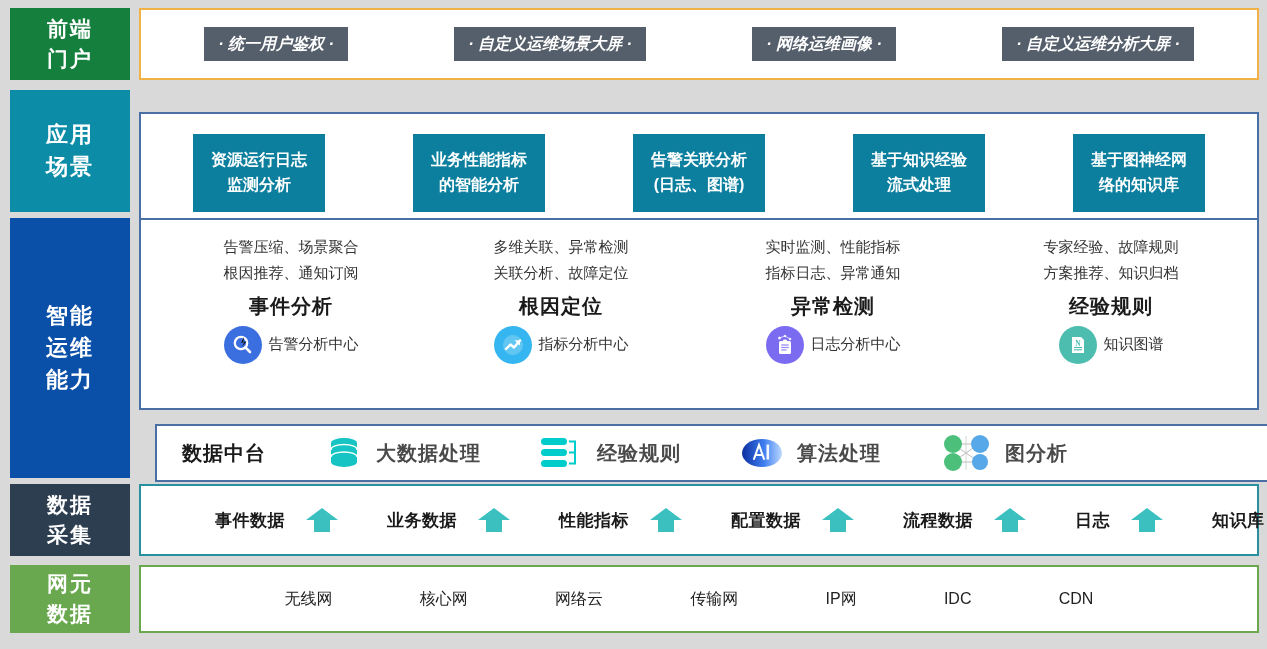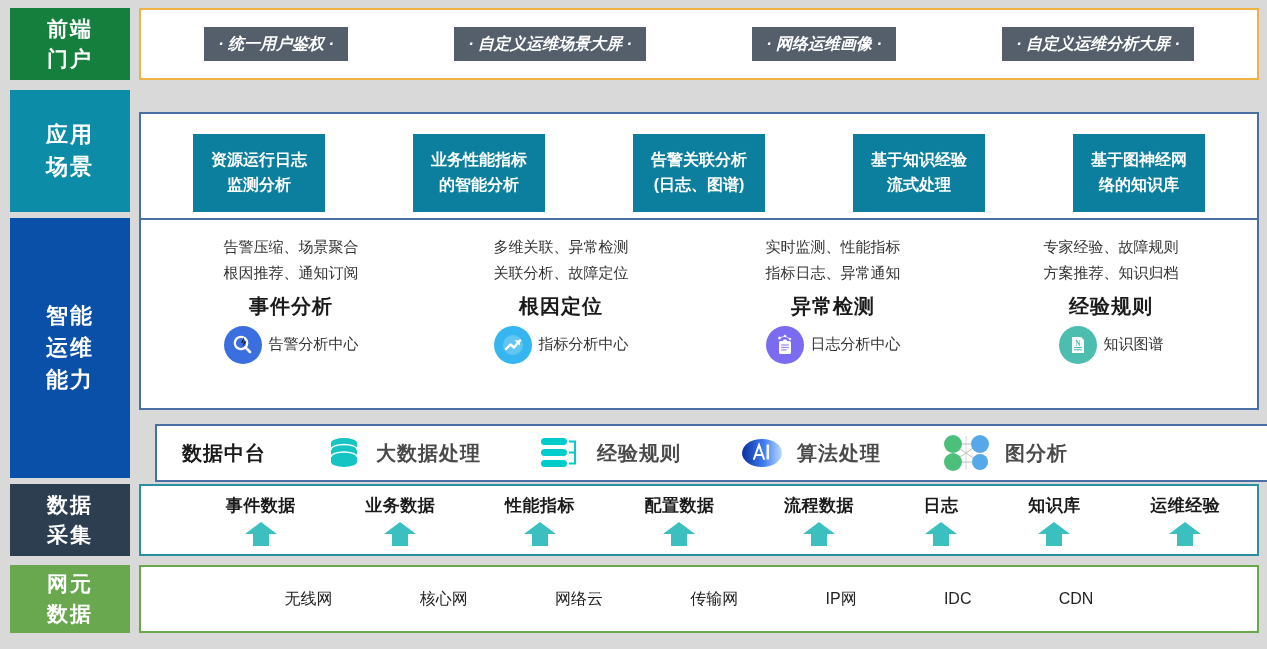--- a/index.html
+++ b/index.html
@@ -79,22 +79,22 @@
   
   #mid-panel{border:2px solid #4a6fa5;}
   .mid-inner{display:flex;align-items:center;height:100%;}
   .mid-head{font-size:20px;font-weight:bold;color:#1a1a1a;letter-spacing:1px;}
   .mid-item{display:flex;align-items:center;gap:12px;}
   .mid-item-text{font-size:20px;font-weight:bold;color:#4a4a4a;letter-spacing:1px;}
 
   
   #col-panel{border:2px solid #2a8f9e;}
   .col-cell{
-    display:flex;flex-direction:column;align-items:center;justify-content:center;
-    gap:4px;
+    display:flex;flex-direction:row;align-items:center;justify-content:center;
+    gap:20px;
     margin-left:48px;
   }
   .col-text{font-size:17px;font-weight:bold;color:#1a1a1a;white-space:nowrap;letter-spacing:0.5px;}
   .arrow-up{
     width:34px;height:26px;flex:none;
   }
 
   
   #net-panel{border:2px solid #6aa84f;}
   .net-text{font-size:16px;color:#222222;white-space:nowrap;}

